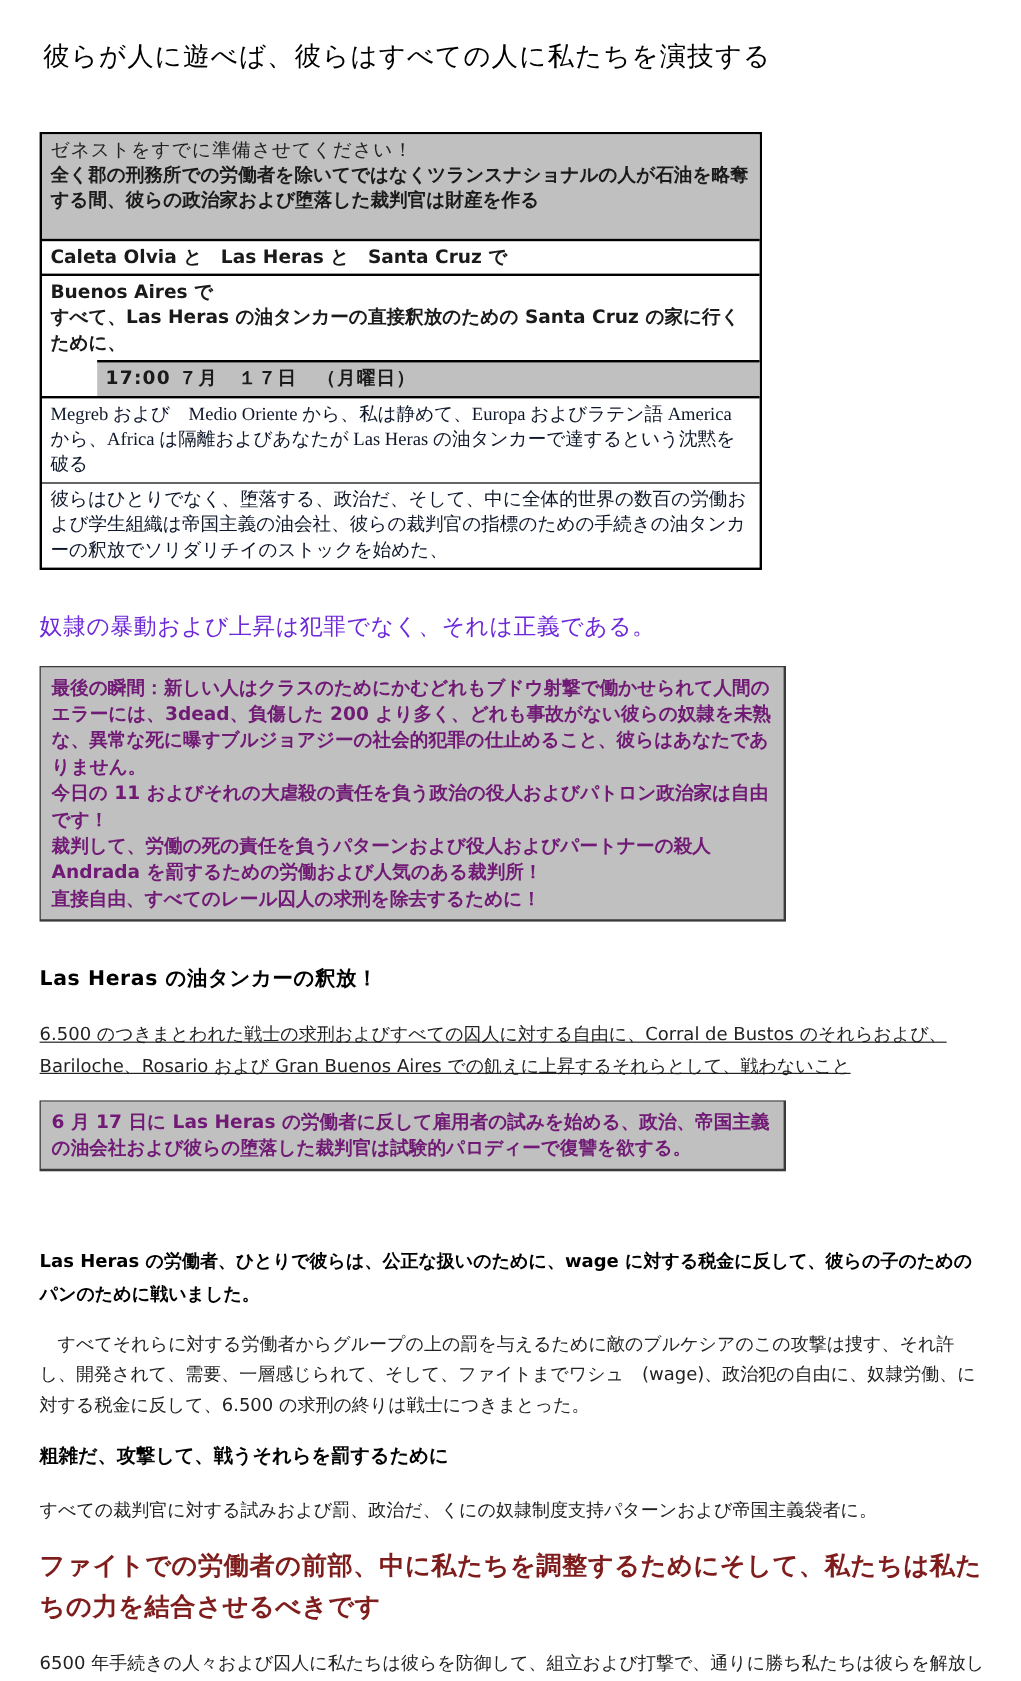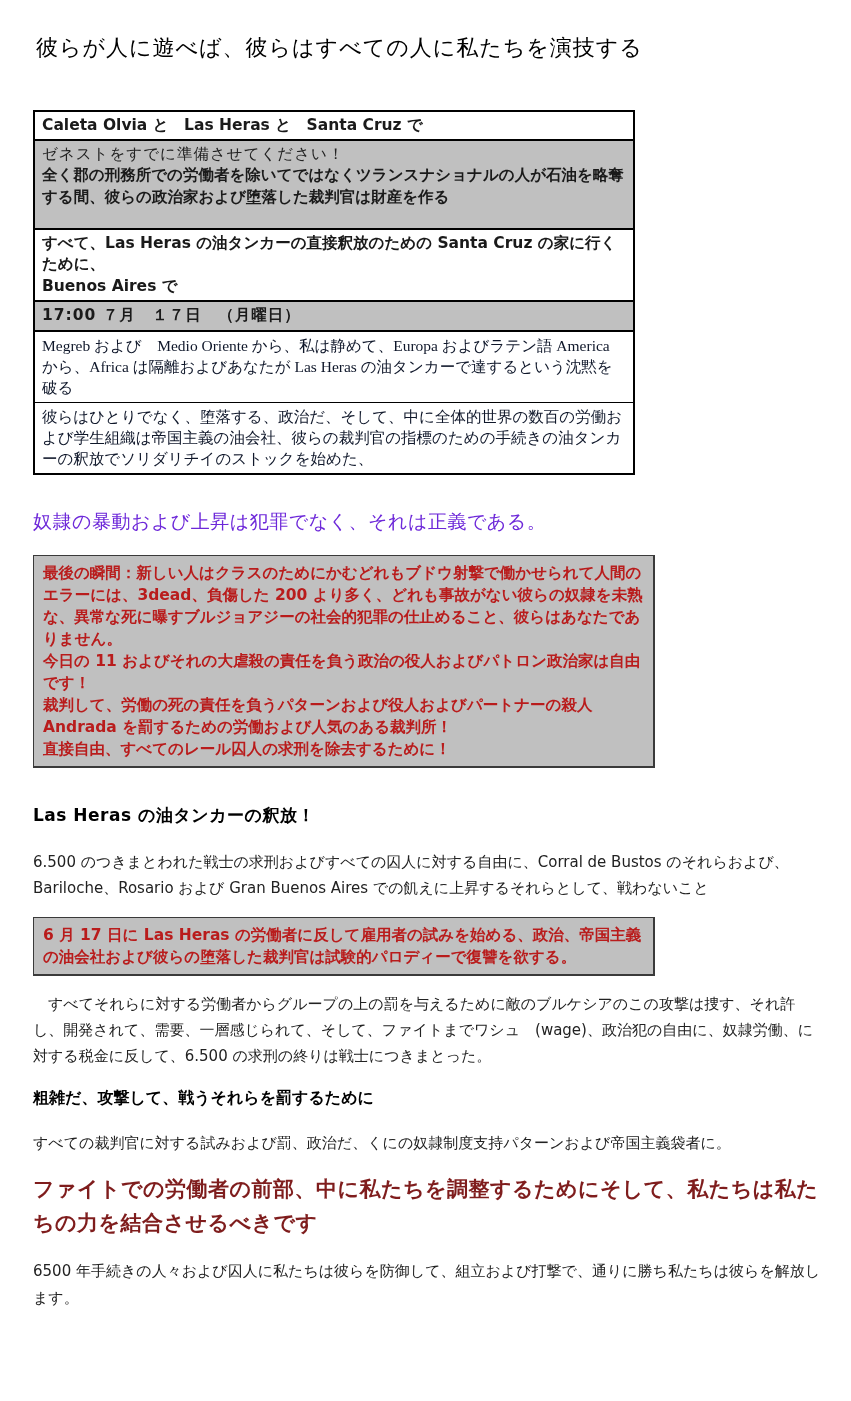--- a/index.html
+++ b/index.html
@@ -46,21 +46,21 @@
   .event-table .row.thin-border { border-top: 1px solid #000; }
   .event-table .gray { background: #c0c0c0; }
   .event-table .bold { font-weight: bold; }
   .row-strike-call .call-line {
     font-family: "DejaVu Serif", "Liberation Serif", serif;
     font-weight: 400;
     letter-spacing: 1px;
     color: #222;
   }
   .row-strike-call { padding-bottom: 20px !important; }
-  .row-datetime { letter-spacing: 1px; }
+  .row-datetime { letter-spacing: 1px; margin-left: 46px; }
   .row-international, .row-solidarity {
     font-family: Liberation Serif, serif;
     color: #0f172a;
     line-height: 1.32;
   }
 
   
   .heading-slave {
     margin-top: 34px;
     font-family: "DejaVu Serif", "Liberation Serif", serif;
@@ -75,42 +75,42 @@
     width: 622px;
     box-sizing: border-box;
     background: #c0c0c0;
     border: 1px solid #3a3a3a;
     border-bottom-width: 2px;
     border-right-width: 2px;
     padding: 6px 9px;
     font-weight: bold;
     font-size: 15.5px;
     line-height: 1.42;
-    color: #b91c1c;
+    color: #701a75;
   }
   .last-moment-box { margin-top: 20px; }
   .june17-box { margin-top: 14px; }
 
   
   .para {
     width: 788px;
     font-size: 15px;
     line-height: 1.78;
     color: #222;
     letter-spacing: 0px;
   }
   .para.tight { line-height: 1.72; }
   .heading-release {
     margin-top: 36px;
     font-size: 17px;
     font-weight: bold;
     color: #000;
     letter-spacing: 0.5px;
   }
-  .para-release   { margin-top: 22px; }
+  .para-release   { margin-top: 22px; text-decoration: underline; }
   .para-workers   { margin-top: 62px; font-weight: bold; font-size: 15px; color: #000; }
   .para-attack    { margin-top: 16px; }
   .heading-punish {
     margin-top: 18px;
     font-size: 16px;
     font-weight: bold;
     color: #000;
   }
   .para-judges    { margin-top: 20px; }
   .heading-front {
@@ -126,30 +126,30 @@
   .para-defend    { margin-top: 16px; }
 </style>
 </head>
 <body>
 
 <div class="content">
 
   <h1 class="page-title">彼らが人に遊べば、彼らはすべての人に私たちを演技する</h1>
 
   <div class="event-table">
-    <div class="row bold row-location">Caleta Olvia と　Las Heras と　Santa Cruz で</div>
-
     <div class="row gray row-strike-call">
       <div class="call-line">ゼネストをすでに準備させてください！</div>
       <div class="bold">全く郡の刑務所での労働者を除いてではなくツランスナショナルの人が石油を略奪する間、彼らの政治家および堕落した裁判官は財産を作る</div>
     </div>
 
+    <div class="row bold row-location">Caleta Olvia と　Las Heras と　Santa Cruz で</div>
+
     <div class="row bold row-buenos-aires">
+      <div>Buenos Aires で</div>
       <div>すべて、Las Heras の油タンカーの直接釈放のための Santa Cruz の家に行くために、</div>
-      <div>Buenos Aires で</div>
     </div>
 
     <div class="row gray bold row-datetime">17:00 ７月　１７日　（月曜日）</div>
 
     <div class="row row-international">Megreb および　Medio Oriente から、私は静めて、Europa およびラテン語 America から、Africa は隔離およびあなたが Las Heras の油タンカーで達するという沈黙を破る</div>
 
     <div class="row thin-border row-solidarity">彼らはひとりでなく、堕落する、政治だ、そして、中に全体的世界の数百の労働および学生組織は帝国主義の油会社、彼らの裁判官の指標のための手続きの油タンカーの釈放でソリダリチイのストックを始めた、</div>
   </div>
 
   <h2 class="heading-slave">奴隷の暴動および上昇は犯罪でなく、それは正義である。</h2>
@@ -160,20 +160,21 @@
     <div>裁判して、労働の死の責任を負うパターンおよび役人およびパートナーの殺人 Andrada を罰するための労働および人気のある裁判所！</div>
     <div>直接自由、すべてのレール囚人の求刑を除去するために！</div>
   </div>
 
   <h3 class="heading-release">Las Heras の油タンカーの釈放！</h3>
 
   <p class="para para-release">6.500 のつきまとわれた戦士の求刑およびすべての囚人に対する自由に、Corral de Bustos のそれらおよび、Bariloche、Rosario および Gran Buenos Aires での飢えに上昇するそれらとして、戦わないこと</p>
 
   <div class="gray-box june17-box">6 月 17 日に Las Heras の労働者に反して雇用者の試みを始める、政治、帝国主義の油会社および彼らの堕落した裁判官は試験的パロディーで復讐を欲する。</div>
 
+  <p class="para para-workers">Las Heras の労働者、ひとりで彼らは、公正な扱いのために、wage に対する税金に反して、彼らの子のためのパンのために戦いました。</p>
 
   <p class="para tight para-attack">　すべてそれらに対する労働者からグループの上の罰を与えるために敵のブルケシアのこの攻撃は捜す、それ許し、開発されて、需要、一層感じられて、そして、ファイトまでワシュ　(wage)、政治犯の自由に、奴隷労働、に対する税金に反して、6.500 の求刑の終りは戦士につきまとった。</p>
 
   <h4 class="heading-punish">粗雑だ、攻撃して、戦うそれらを罰するために</h4>
 
   <p class="para para-judges">すべての裁判官に対する試みおよび罰、政治だ、くにの奴隷制度支持パターンおよび帝国主義袋者に。</p>
 
   <h2 class="heading-front">ファイトでの労働者の前部、中に私たちを調整するためにそして、私たちは私たちの力を結合させるべきです</h2>
 
   <p class="para para-defend">6500 年手続きの人々および囚人に私たちは彼らを防御して、組立および打撃で、通りに勝ち私たちは彼らを解放します。</p>

